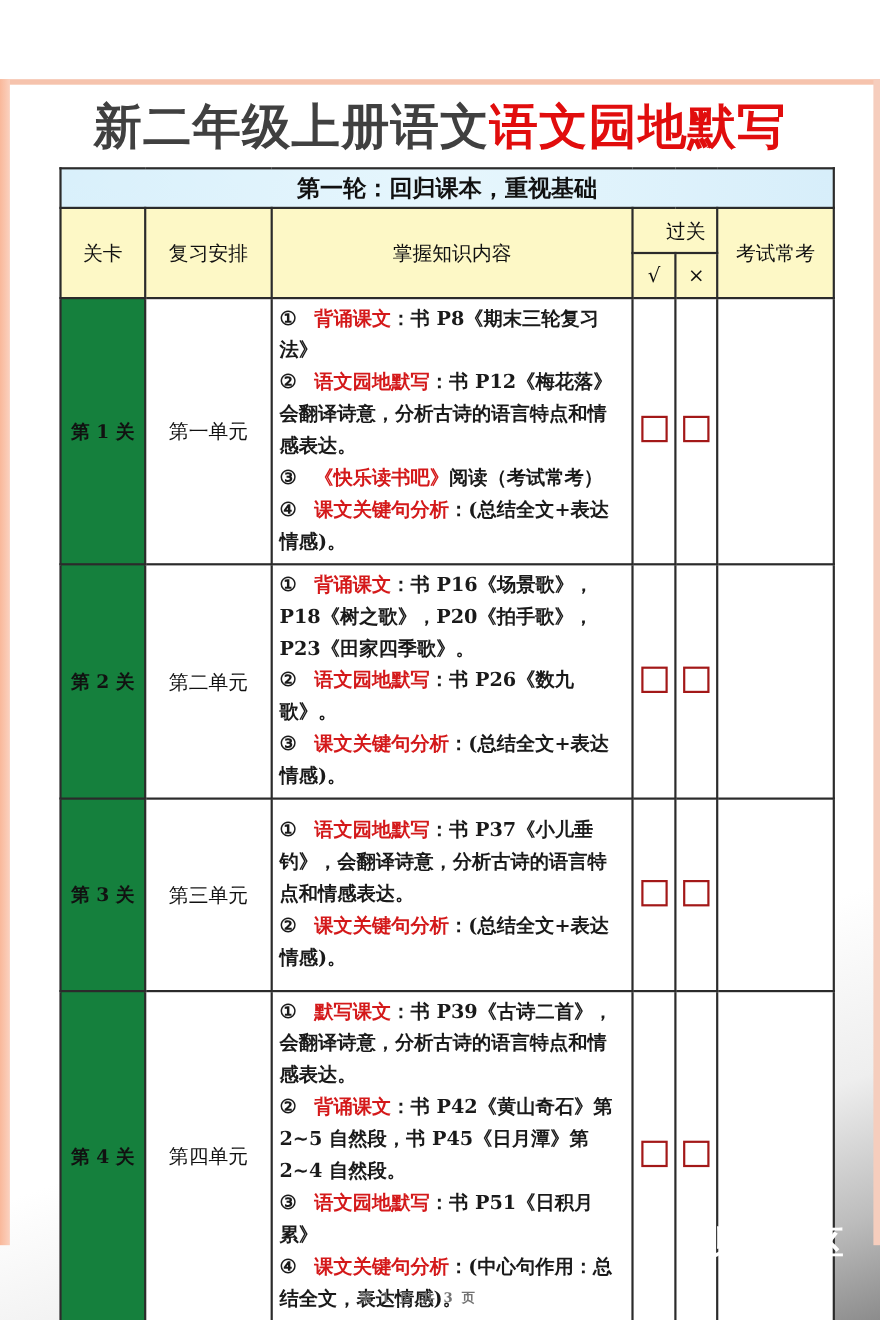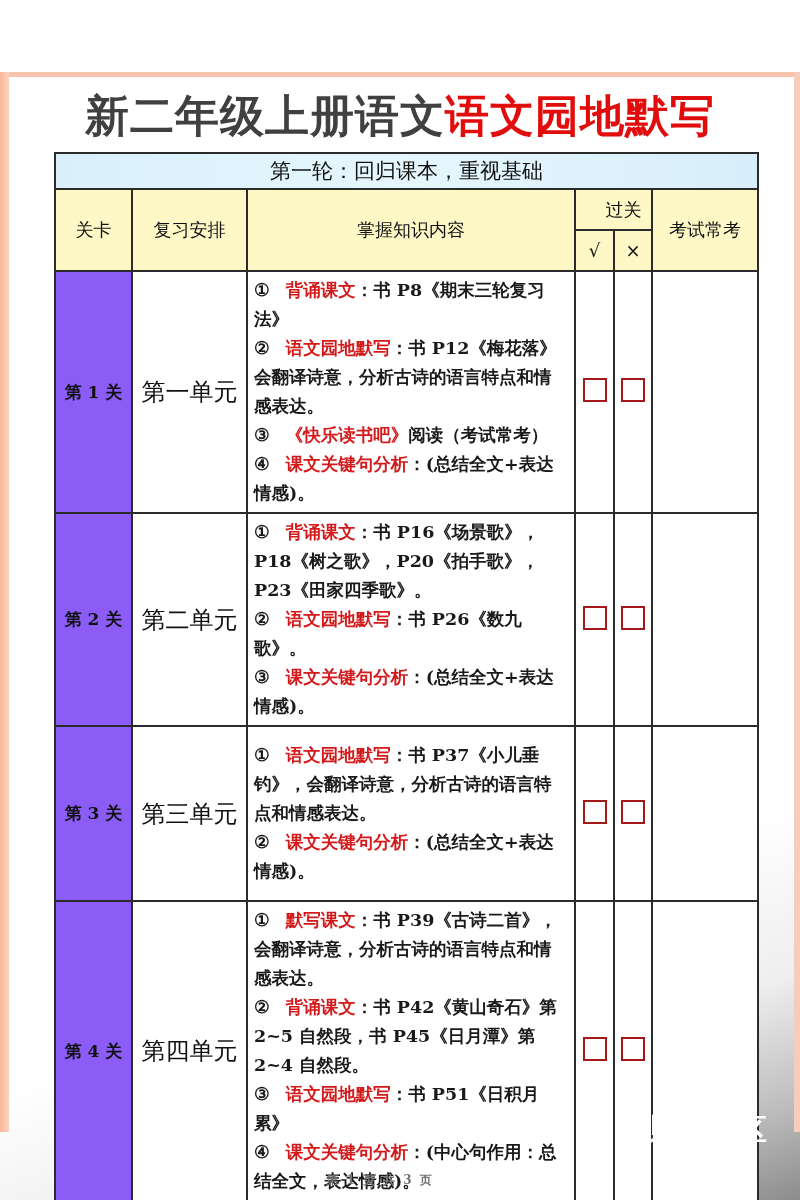--- a/index.html
+++ b/index.html
@@ -23,28 +23,28 @@
     .main-title .red { color: #e10d0d; }
 
     table.review {
       position: absolute; left: 54px; top: 152px; width: 703px;
       border-collapse: collapse; table-layout: fixed;
       font-family: "DejaVu Serif", "Liberation Serif", serif;
     }
     table.review td, table.review th { border: 2px solid #2b2b2b; }
     .round-title {
       height: 36px; background: linear-gradient(90deg, #d9f0fb, #e6f6fd 50%, #d7eefa);
-      text-align: center; font-size: 21px; font-weight: normal; color: #111;
+      text-align: center; font-size: 21px; font-weight: bold; color: #111;
     }
     .hdr { background: #fdf8c6; font-size: 18px; text-align: center; font-weight: normal; color: #111; }
     .hdr-big { height: 82px; }
     .hdr-sub { height: 32px; font-size: 18px; }
     .hdr-pass { height: 32px; padding-left: 20px; }
-    .stage { background: #8b5cf6; text-align: center; font-size: 17px; font-weight: bold; }
-    .unit { background: #ffffff; text-align: center; font-size: 24px; }
+    .stage { background: #15803d; text-align: center; font-size: 17px; font-weight: bold; }
+    .unit { background: #ffffff; text-align: center; font-size: 18px; }
     .content {
       background: #fff; padding: 4px 6px 4px 6px; vertical-align: middle;
       font-size: 17.5px; line-height: 29px; font-weight: bold; color: #1a1a1a;
     }
     .content .red { color: #d4191a; margin-left: 16px; }
     .check-cell { background: #fff; text-align: center; vertical-align: middle; }
     .checkbox {
       display: inline-block; width: 24px; height: 24px; border: 2px solid #a31818; background: #fff;
       cursor: pointer;
     }

